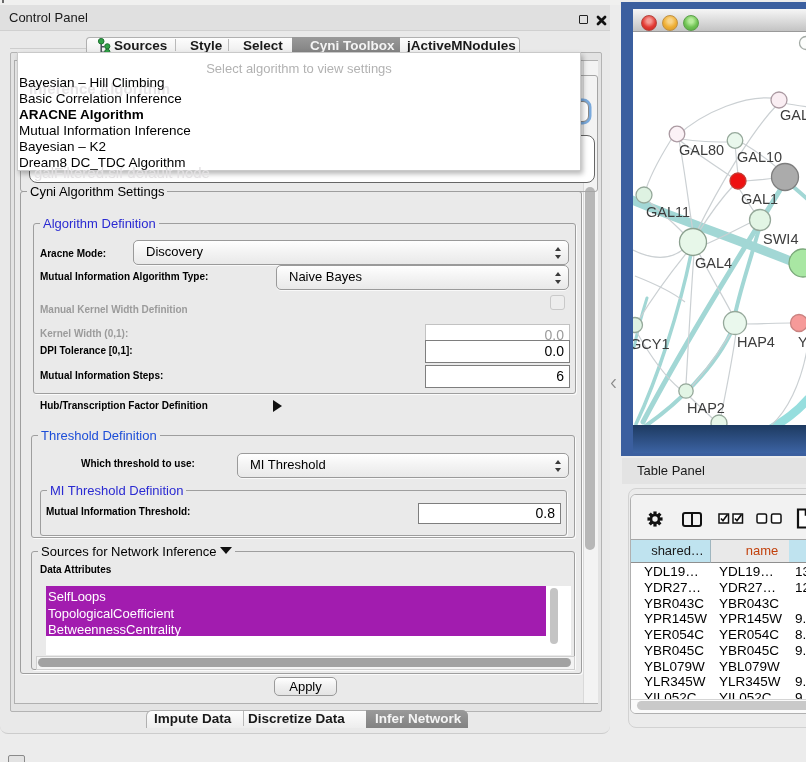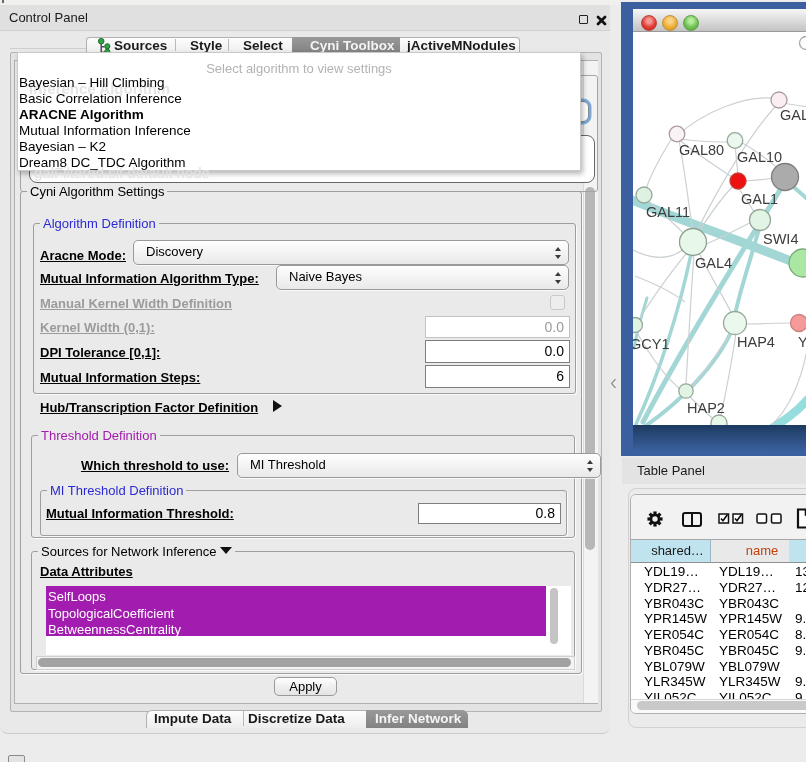--- a/index.html
+++ b/index.html
@@ -1,21 +1,21 @@
 <!DOCTYPE html>
 <html><head>
 <meta charset="utf-8">
 <style>
 html,body{margin:0;padding:0;}
 body{width:806px;height:762px;overflow:hidden;font-family:"Liberation Sans",sans-serif;background:#ececec;}
 #root{position:absolute;top:0;left:0;width:806px;height:762px;overflow:hidden;}
 .ab{position:absolute;}
 .b{font-weight:bold;}
-.lbl{font-size:13px;font-weight:bold;color:#000;white-space:nowrap;text-decoration:underline;}
-.dis{color:#9b9b9b;}
+.lbl{font-size:10px;font-weight:bold;color:#000;white-space:nowrap;}
+.dis{color:#9b9b9b;margin-top:8px;}
 .combo{position:absolute;border:1px solid #9a9a9a;border-radius:5px;background:linear-gradient(#ffffff,#f4f4f4 45%,#e9e9e9);box-shadow:0 1px 0 rgba(255,255,255,.7);}
 .combo .tx{position:absolute;left:12px;top:3px;font-size:13px;color:#000;white-space:nowrap;}
 .spin{position:absolute;right:7px;top:50%;width:6px;height:14px;margin-top:-7px;}
 .spin:before{content:"";position:absolute;left:0;top:1px;border-left:3px solid transparent;border-right:3px solid transparent;border-bottom:4px solid #3a3a3a;}
 .spin:after{content:"";position:absolute;left:0;bottom:1px;border-left:3px solid transparent;border-right:3px solid transparent;border-top:4px solid #3a3a3a;}
 .field{position:absolute;background:#fff;border:1px solid #7e7e7e;font-size:14px;color:#000;text-align:right;padding-right:5px;}
 .group{position:absolute;border:1px solid #9e9e9e;border-radius:3px;box-shadow:inset 0 0 0 0 #fff, 1px 1px 0 rgba(255,255,255,.8);}
 .gtitle{position:absolute;top:-8px;left:6px;background:#eaeaea;padding:0 3px;font-size:13px;white-space:nowrap;}
 </style>
 </head>
@@ -216,24 +216,24 @@
 <div class="field" style="left:425px;top:340px;width:138px;height:21px;line-height:21px;">0.0</div>
 <div class="lbl ab" style="left:40px;top:370px;">Mutual Information Steps:</div>
 <div class="field" style="left:425px;top:365px;width:138px;height:21px;line-height:21px;">6</div>
 
 <div class="lbl ab" style="left:40px;top:400px;">Hub/Transcription Factor Definition</div>
 <svg class="ab" style="left:271px;top:399px;" width="12" height="14" viewBox="0 0 12 14">
       <path d="M2 1 L11 7 L2 13 Z" fill="#111"></path>
     </svg>
 
 <div class="group" style="left:31px;top:435px;width:542px;height:101px;">
-  <div class="gtitle" style="color:#a21caf;">Threshold Definition</div>
+  <div class="gtitle" style="color:#1d4ed8;">Threshold Definition</div>
 </div>
 <div class="lbl ab" style="left:81px;top:458px;">Which threshold to use:</div>
-<div class="combo" style="left:237px;top:453px;width:330px;height:23px;padding-left:32px;">
+<div class="combo" style="left:237px;top:453px;width:330px;height:23px;">
       <span class="tx">MI Threshold</span>
       <span class="spin"></span>
     </div>
 
 <div class="group" style="left:40px;top:490px;width:525px;height:44px;">
   <div class="gtitle" style="background:#eaeaea;color:#2a2ad2;">MI Threshold Definition</div>
 </div>
 <div class="lbl ab" style="left:46px;top:506px;">Mutual Information Threshold:</div>
 <div class="field" style="left:418px;top:503px;width:136px;height:19px;line-height:19px;">0.8</div>
 

